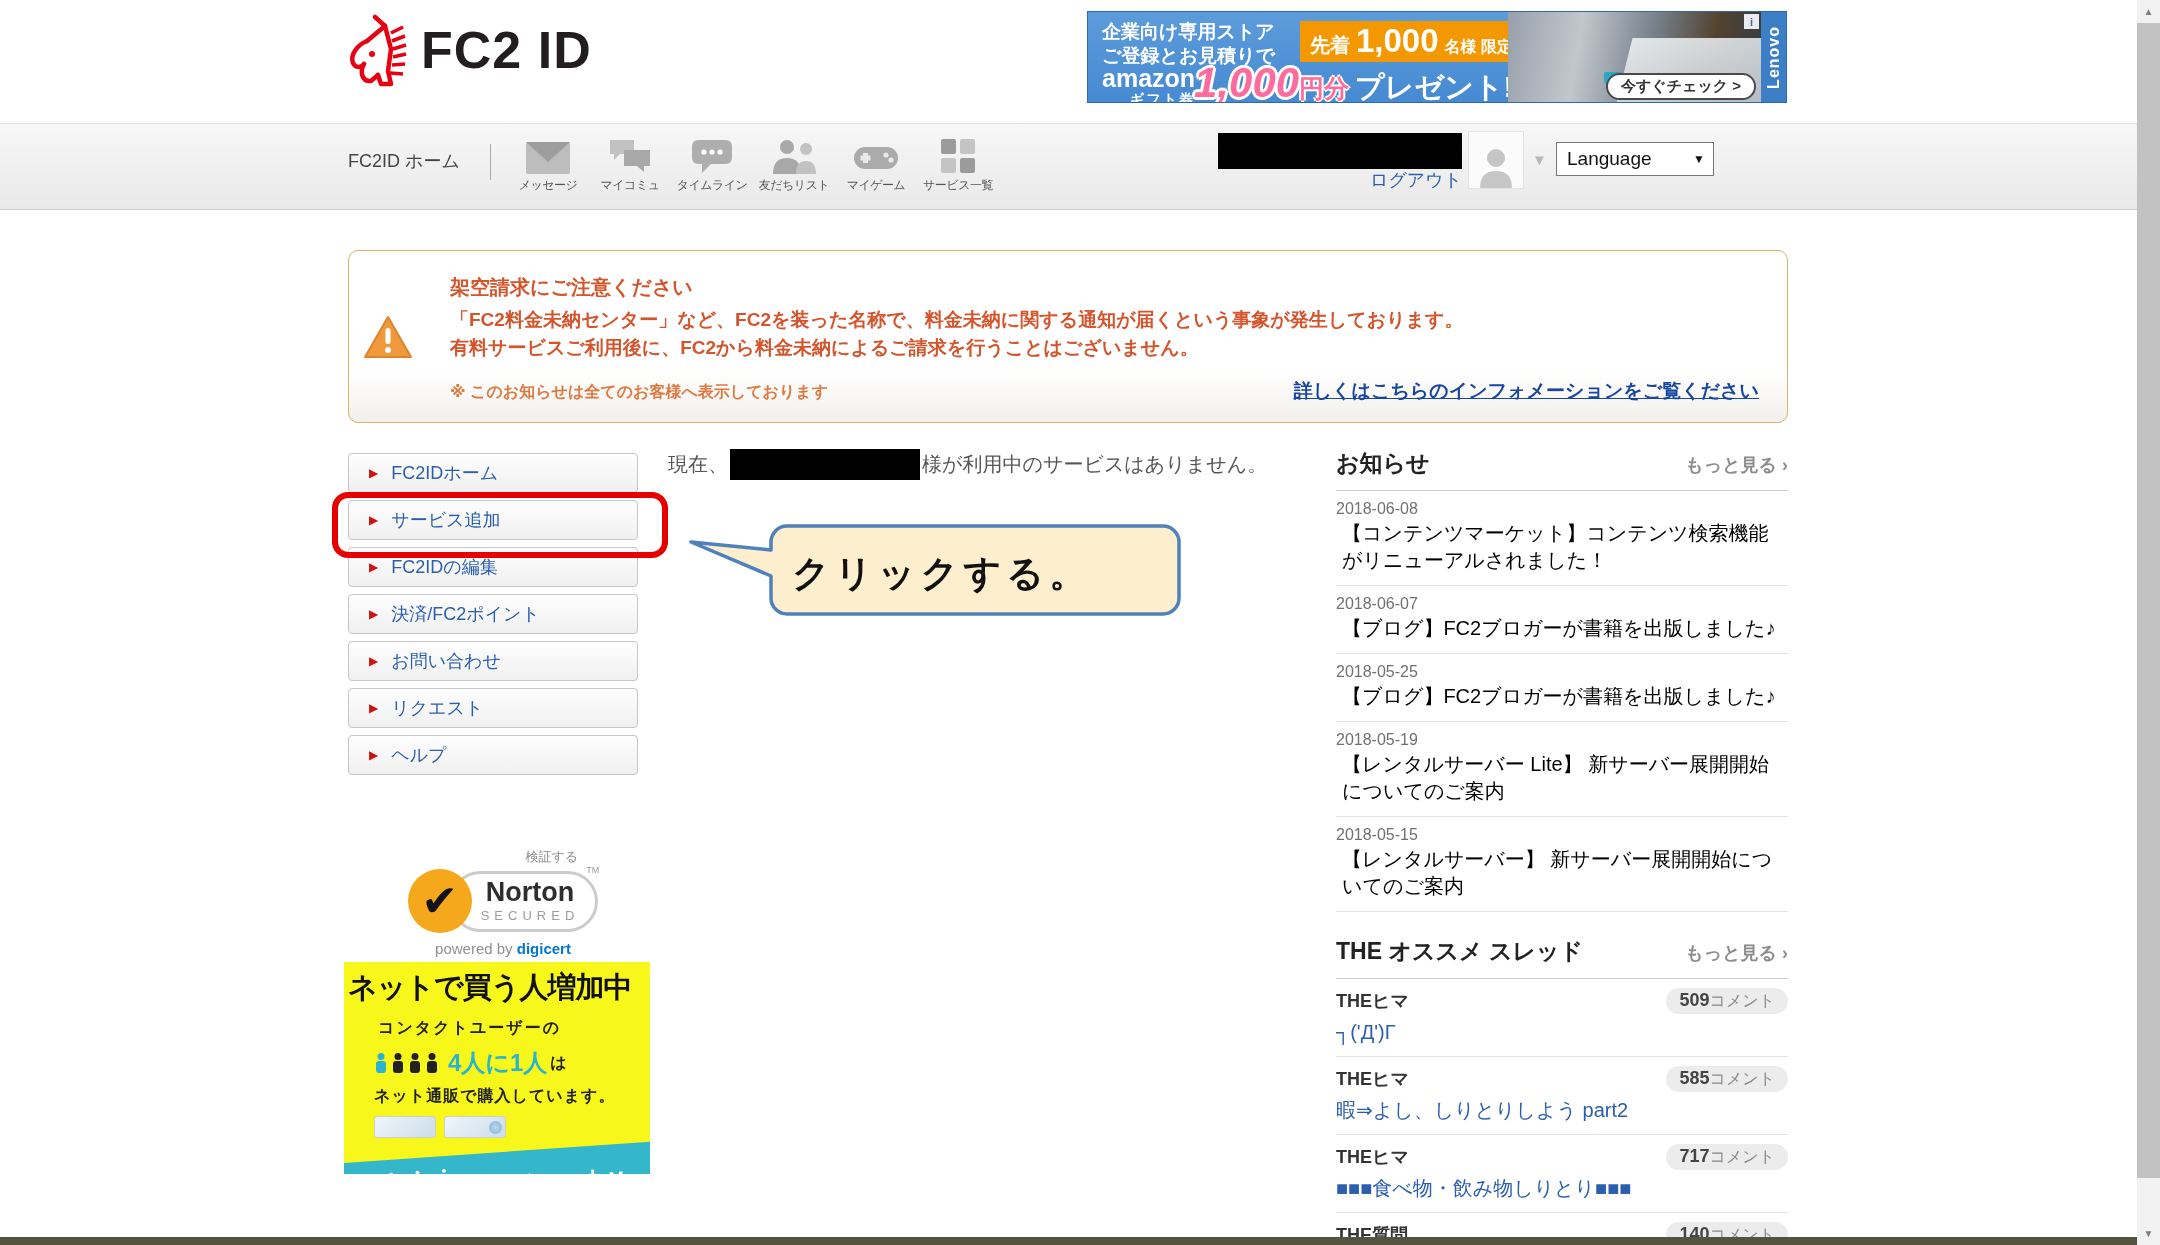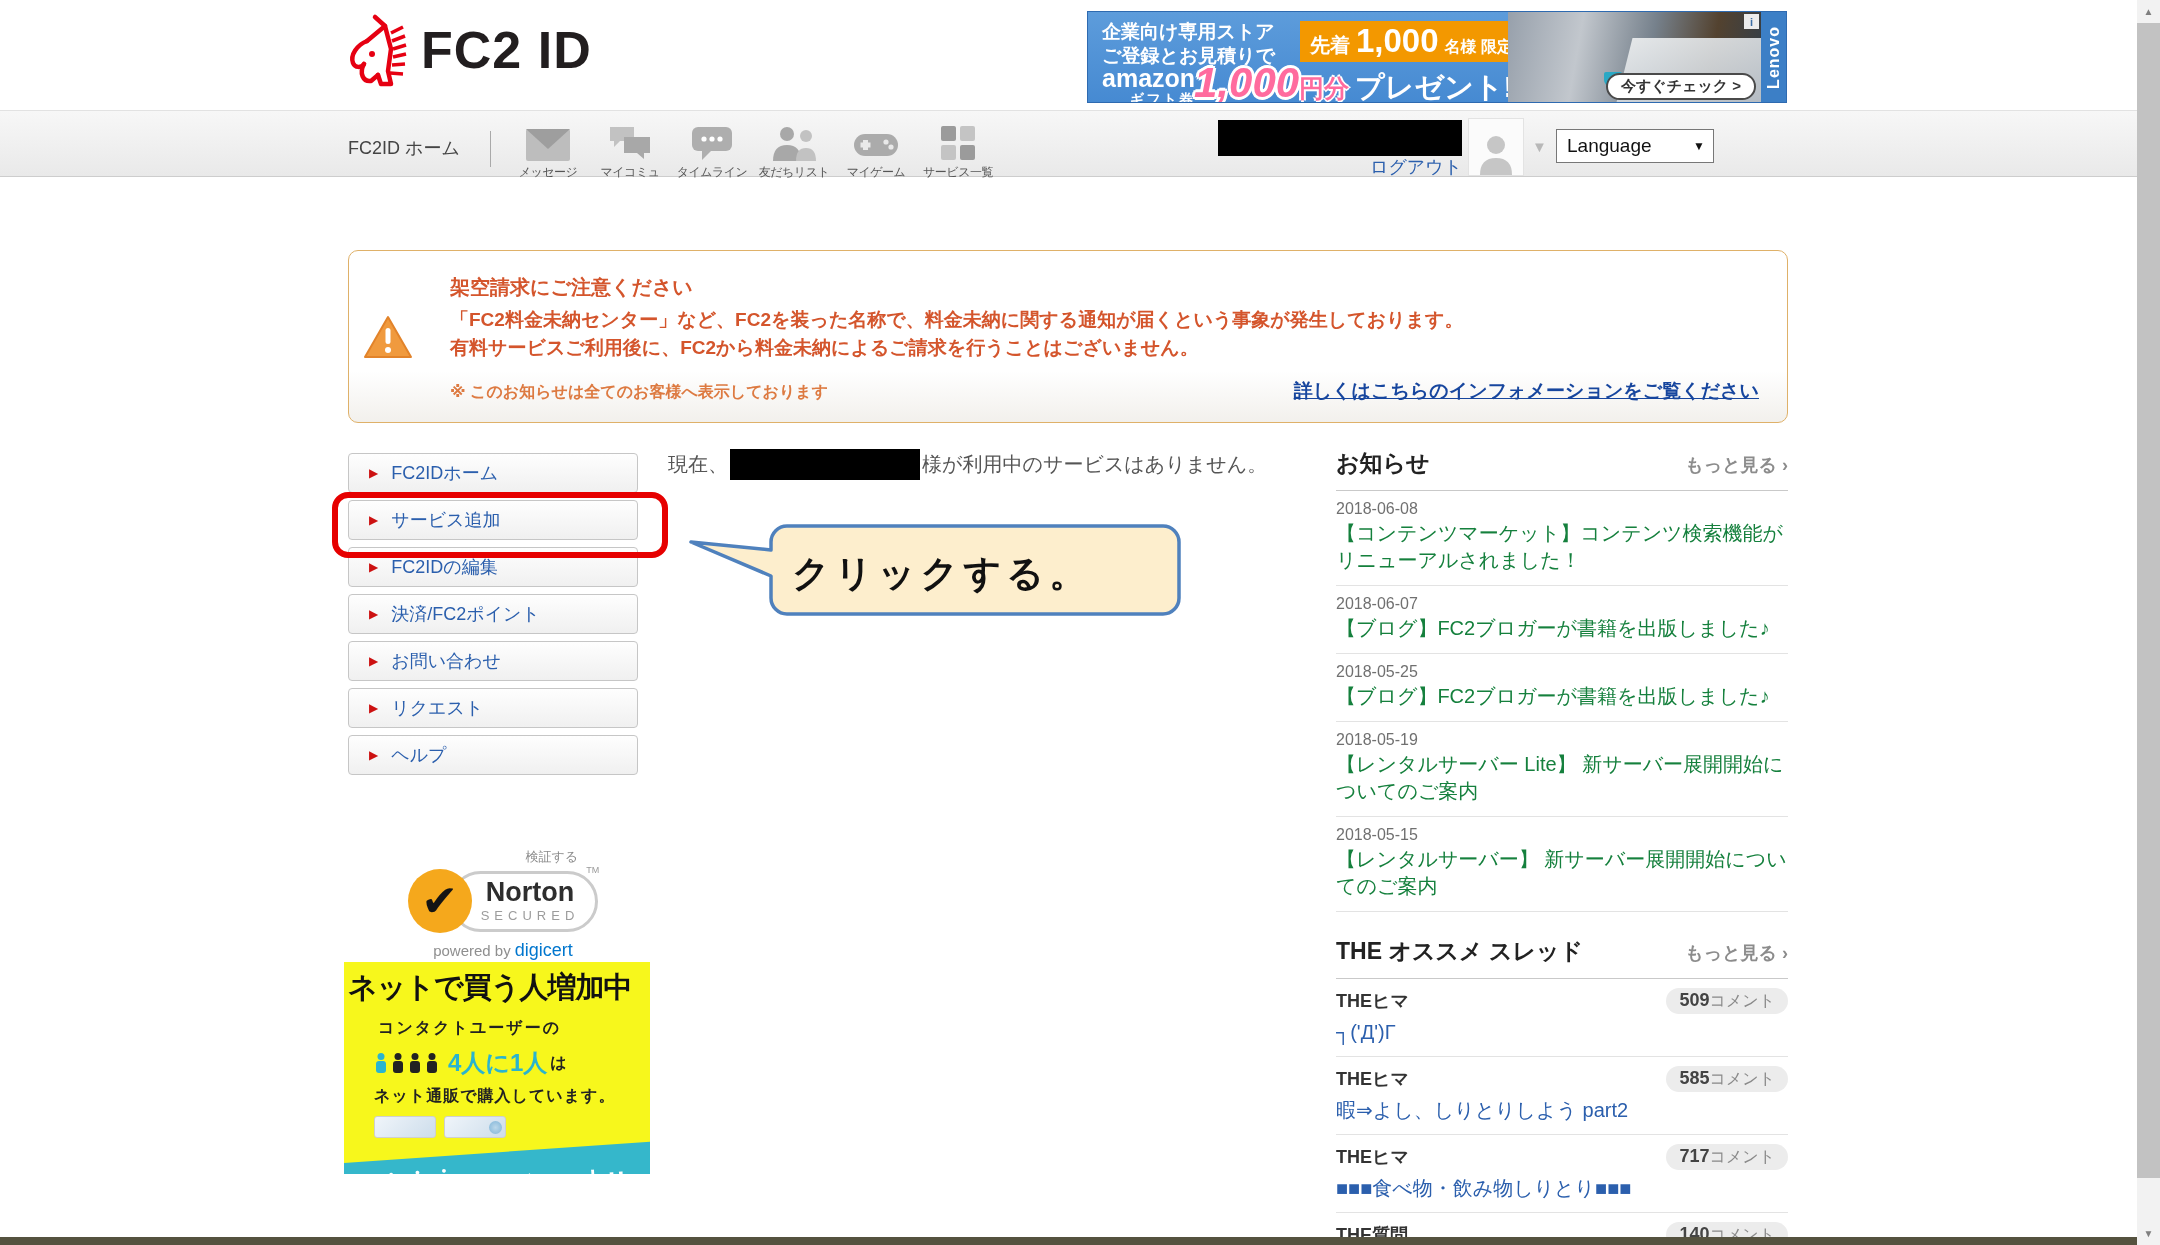--- a/index.html
+++ b/index.html
@@ -38,21 +38,21 @@
   .b-cta { position:absolute; left:518px; top:61px; height:27px; padding:0 13px; background:#fff;
     border:2px solid #4a4a4a; border-radius:15px; display:flex; align-items:center;
     font-size:15px; font-weight:bold; color:#333; cursor:pointer; white-space:nowrap; }
   .b-brand { position:absolute; right:0; top:0; bottom:0; width:25px; background:#3c7fc6;
     display:flex; align-items:center; justify-content:center; }
   .b-brand span { writing-mode:vertical-rl; transform:rotate(180deg); color:#fff; font-size:16px; font-weight:bold; letter-spacing:1px; }
   .b-info { position:absolute; right:27px; top:2px; width:15px; height:15px; background:rgba(255,255,255,.9);
     color:#3c6ea5; font-size:11px; font-weight:bold; display:flex; align-items:center; justify-content:center; }
 
   
-  .navbar { position:absolute; left:0; top:110px; width:2137px; height:67px;
+  .navbar { position:absolute; left:0; top:123px; width:2137px; height:87px;
     background:linear-gradient(#f7f7f7,#e9e9e9); border-top:1px solid #e2e2e2; border-bottom:1px solid #cdcdcd; }
   .nav-home { position:absolute; left:348px; top:25px; font-size:18px; color:#444; cursor:pointer; }
   .nav-vsep { position:absolute; left:490px; top:20px; width:1px; height:36px; background:#a9a9a9; }
   .nav-icons { position:absolute; left:512px; top:6px; display:flex; gap:10px; }
   .nav-item { display:flex; flex-direction:column; align-items:center; justify-content:flex-end; min-width:72px; height:64px; cursor:pointer; }
   .nav-item .lbl { font-size:12px; color:#555; margin-top:3px; white-space:nowrap; letter-spacing:-0.5px; }
   .redact-user { position:absolute; left:1218px; top:9px; width:244px; height:36px; background:#000; }
   .logout { position:absolute; left:1370px; top:44px; font-size:18px; color:#2b5fad; cursor:pointer; }
   .avatar { position:absolute; left:1468px; top:7px; width:56px; height:58px; background:#fbfbfb;
     border:1px solid #e3e3e3; display:flex; align-items:flex-end; justify-content:center; cursor:pointer; }
@@ -93,42 +93,42 @@
     color:#111; letter-spacing:5px; z-index:8; }
 
   
   .rightcol { position:absolute; left:1336px; top:448px; width:452px; }
   .sec-head { display:flex; justify-content:space-between; align-items:baseline;
     padding-bottom:11px; border-bottom:1px solid #c9c9c9; }
   .sec-title { font-size:23px; font-weight:bold; color:#222; }
   .sec-more { font-size:18px; font-weight:bold; color:#8c8c8c; cursor:pointer; }
   .news-item { padding:9px 0 11px; border-bottom:1px solid #e3e3e3; }
   .news-date { font-size:16px; color:#707070; margin-bottom:2px; }
-  .news-link { font-size:20px; color:#15803d; line-height:1.35; cursor:pointer; }
+  .news-link { font-size:20px; color:#000000; line-height:1.35; cursor:pointer;margin-left:6px; }
   .threads-sec { margin-top:24px; }
   .thread-item { padding:9px 0 11px; border-bottom:1px solid #e3e3e3; }
   .thread-row { display:flex; justify-content:space-between; align-items:center; }
   .thread-cat { font-size:18px; font-weight:bold; color:#333; }
   .badge { background:#ececec; border-radius:15px; padding:2px 13px; font-size:16px; color:#8a8a8a; white-space:nowrap; }
   .badge b { color:#444; font-size:18px; }
   .thread-link { font-size:20px; color:#2b5fad; margin-top:5px; line-height:1.3; cursor:pointer; }
 
   
   .norton { position:absolute; left:398px; top:848px; width:210px; text-align:center; cursor:pointer; }
   .norton-verify { font-size:13px; color:#8a8a8a; text-align:right; padding-right:30px; margin-bottom:3px; }
   .seal { display:flex; align-items:center; justify-content:center; }
   .seal-circle { width:64px; height:64px; border-radius:50%; background:#f5a81c; color:#141414;
     font-size:44px; font-weight:bold; display:flex; align-items:center; justify-content:center; z-index:2; line-height:1; }
   .seal-pill { margin-left:-22px; border:3px solid #cbcbcb; border-radius:34px; background:#fff;
     padding:5px 16px 6px 28px; position:relative; }
   .seal-name { font-size:27px; font-weight:bold; color:#2e2e2e; line-height:1; }
   .seal-sub { font-size:13px; color:#9c9c9c; letter-spacing:5px; margin-top:2px; }
   .seal-tm { position:absolute; right:-4px; top:-9px; font-size:9px; color:#999; }
   .norton-powered { margin-top:7px; font-size:15px; color:#8f8f8f; }
-  .norton-powered .dg { color:#0076ce; font-weight:normal; font-size:18px; }
+  .norton-powered .dg { color:#0076ce; font-weight:bold; font-size:15px; }
 
   
   .promo { position:absolute; left:344px; top:962px; width:306px; height:212px;
     background:#f7f71c; overflow:hidden; padding:6px 0 0 4px; cursor:pointer; }
   .ya-headline { font-size:29px; font-weight:bold; color:#111; white-space:nowrap;
     font-family:"Liberation Serif","DejaVu Serif",serif; letter-spacing:-1px; }
   .ya-sub { margin:10px 0 0 30px; font-size:16px; font-weight:bold; color:#222; letter-spacing:2px; }
   .ya-ratio-row { margin:8px 0 0 26px; display:flex; align-items:center; gap:3px; }
   .ya-ratio { color:#2ab4cf; font-size:24px; font-weight:bold; margin-left:6px; }
   .ya-ha { color:#222; font-size:16px; font-weight:bold; }

